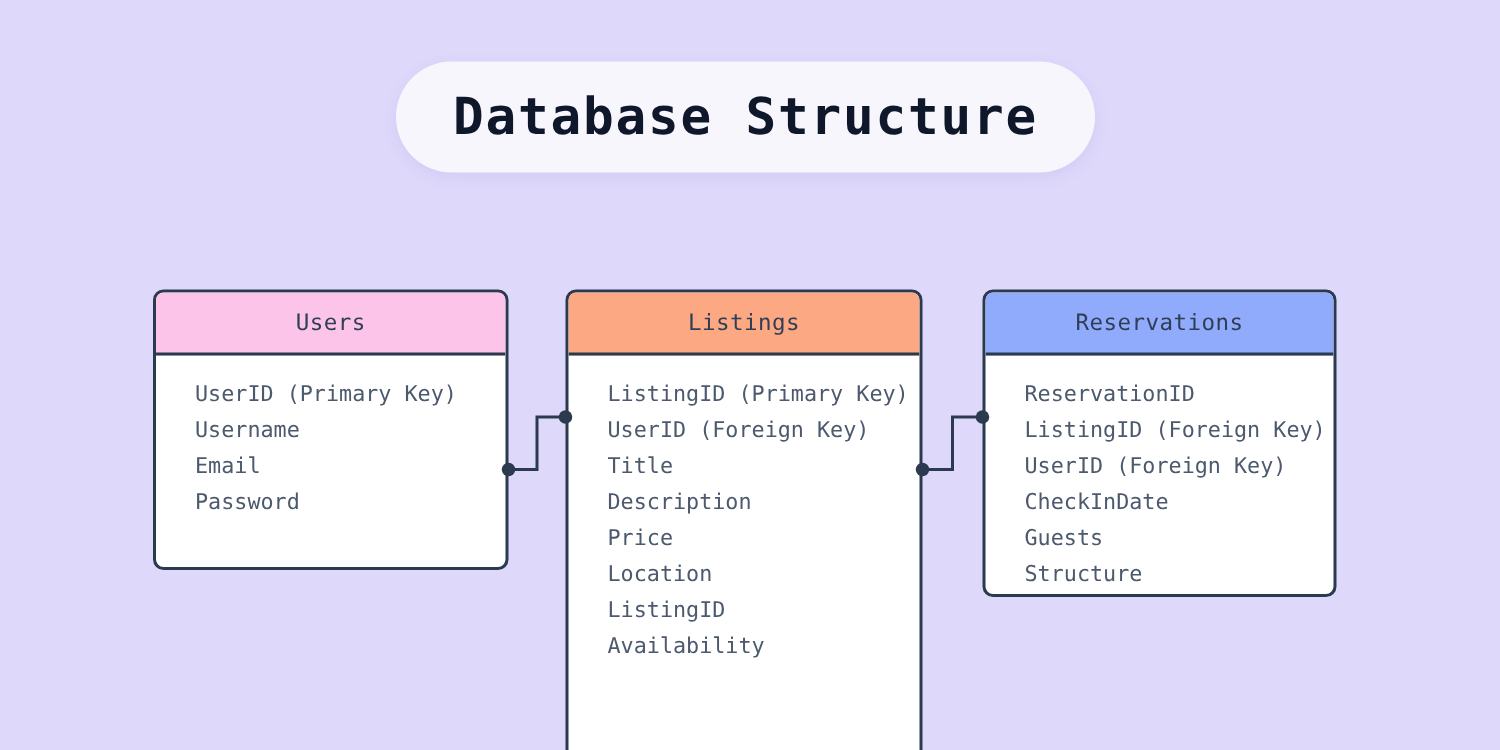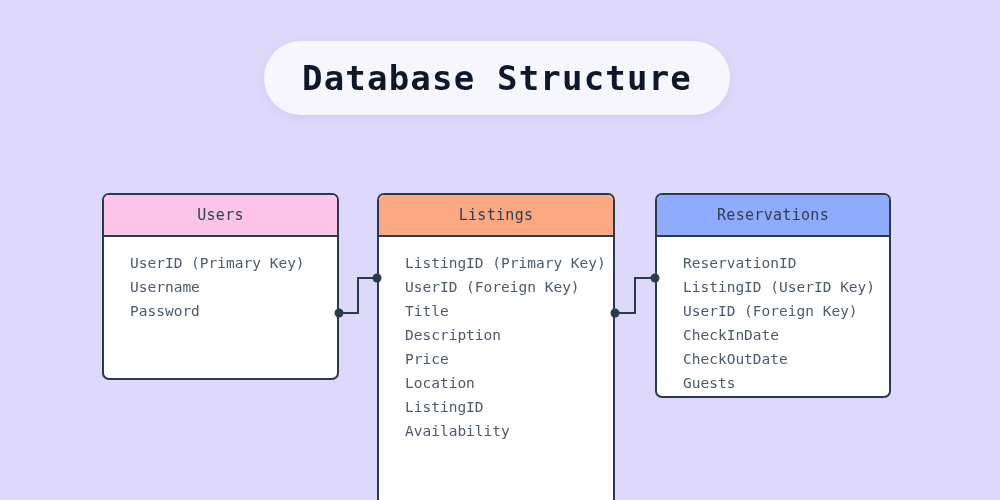--- a/index.html
+++ b/index.html
@@ -105,20 +105,21 @@
     <div id="title-text">Database Structure</div>
   </div>
 
   <div class="table-card" id="card-users">
     <div class="table-header" style="background: rgb(251, 196, 232); justify-content: center;">
       <span class="table-title">Users</span>
     </div>
     <div class="table-fields">
       <div class="field-row">UserID (Primary Key)</div>
       <div class="field-row">Username</div>
+      <div class="field-row">Email</div>
       <div class="field-row">Password</div>
     </div>
   </div>
 
   <div class="table-card" id="card-listings">
     <div class="table-header" style="background: rgb(252, 168, 130);">
       <span class="table-title">Listings</span>
     </div>
     <div class="table-fields">
       <div class="field-row">ListingID (Primary Key)</div>
@@ -131,24 +132,23 @@
       <div class="field-row">Availability</div>
     </div>
   </div>
 
   <div class="table-card" id="card-reservations">
     <div class="table-header" style="background: rgb(144, 170, 252);">
       <span class="table-title">Reservations</span>
     </div>
     <div class="table-fields">
       <div class="field-row">ReservationID</div>
-      <div class="field-row">ListingID (UserID Key)</div>
+      <div class="field-row">ListingID (Foreign Key)</div>
       <div class="field-row">UserID (Foreign Key)</div>
       <div class="field-row">CheckInDate</div>
-      <div class="field-row">CheckOutDate</div>
       <div class="field-row">Guests</div>
       <div class="field-row">Structure</div>
     </div>
   </div>
 
   <svg id="connectors" viewBox="0 0 1000 500" width="1000" height="500">
       <path d="M 339 313 L 358 313 L 358 278 L 377 278" fill="none" stroke="#2b3a4f" stroke-width="2"></path>
       <circle cx="339" cy="313" r="4.5" fill="#2b3a4f"></circle>
       <circle cx="377" cy="278" r="4.5" fill="#2b3a4f"></circle>
       <path d="M 615 313 L 635 313 L 635 278 L 655 278" fill="none" stroke="#2b3a4f" stroke-width="2"></path>

